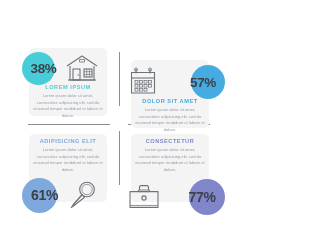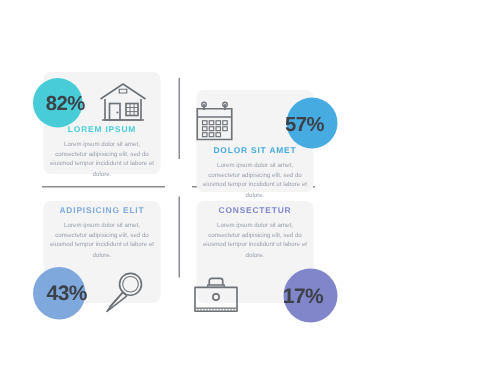--- a/index.html
+++ b/index.html
@@ -141,21 +141,21 @@
 
   <div class="div-v"></div>
   <div class="div-v2"></div>
   <div class="div-h"></div>
   <div class="div-h2"></div>
 
   <div class="quad q-tl">
     <div class="card"></div>
     <div class="visual">
       <div class="pct-circle c-38">
-        <span class="pct-text">82%</span>
+        <span class="pct-text">38%</span>
       </div>
       <div class="icon-wrap">
         <svg width="34" height="28" viewBox="0 0 34 28" fill="none" stroke="#6e7378" stroke-width="1.1">
           <path d="M2 12 L17 2 L32 12" stroke-linejoin="round"></path>
           <path d="M5 12 L5 26 L29 26 L29 12"></path>
           <path d="M3 26 L31 26"></path>
           <rect x="8" y="15" width="7" height="11"></rect>
           <circle cx="13.3" cy="21" r="0.7" fill="#6e7378" stroke="none"></circle>
           <rect x="19" y="15" width="8" height="8"></rect>
           <path d="M19 17.7 L27 17.7 M19 20.4 L27 20.4 M21.7 15 L21.7 23 M24.4 15 L24.4 23" stroke-width="0.65"></path>
@@ -206,21 +206,21 @@
   </div>
 
   <div class="quad q-bl">
     <div class="card"></div>
     <div class="textblock">
       <p class="card-title t-61">ADIPISICING ELIT</p>
       <p class="card-body">Lorem ipsum dolor sit amet, consectetur adipisicing elit, sed do eiusmod tempor incididunt ut labore et dolore.</p>
     </div>
     <div class="visual">
       <div class="pct-circle c-61">
-        <span class="pct-text">43%</span>
+        <span class="pct-text">61%</span>
       </div>
       <div class="icon-wrap">
         <svg width="28" height="30" viewBox="0 0 28 30" fill="none" stroke="#6e7378" stroke-width="1.1">
           <circle cx="18" cy="9.5" r="7.3"></circle>
           <circle cx="18" cy="9.5" r="5.2" stroke-width="0.7"></circle>
           <path d="M12.9 14.8 L4.5 24.4" stroke-linecap="round"></path>
           <path d="M12.9 14.8 L4.5 24.4 L2.3 27.6 L5.4 25.3 L15.6 17.2" stroke-linejoin="round"></path>
           <path d="M15.6 17.2 L12.9 14.8"></path>
         </svg>
       </div>
@@ -241,18 +241,18 @@
           <path d="M3 8.6 L31 8.6 L31 24.5 L3 24.5 Z" stroke-linejoin="round"></path>
           <path d="M3 22.4 L31 22.4" stroke-width="0.7"></path>
           <g stroke-width="0.55">
             <path d="M5 22.4 L5 24.5 M7 22.4 L7 24.5 M9 22.4 L9 24.5 M11 22.4 L11 24.5 M13 22.4 L13 24.5 M15 22.4 L15 24.5 M17 22.4 L17 24.5 M19 22.4 L19 24.5 M21 22.4 L21 24.5 M23 22.4 L23 24.5 M25 22.4 L25 24.5 M27 22.4 L27 24.5 M29 22.4 L29 24.5"></path>
           </g>
           <circle cx="17" cy="15" r="2.1"></circle>
         </svg>
       </div>
       <div class="spacer"></div>
       <div class="pct-circle c-72">
-        <span class="pct-text">17%</span>
+        <span class="pct-text">77%</span>
       </div>
     </div>
   </div>
 
 </div>
 
 </body></html>

